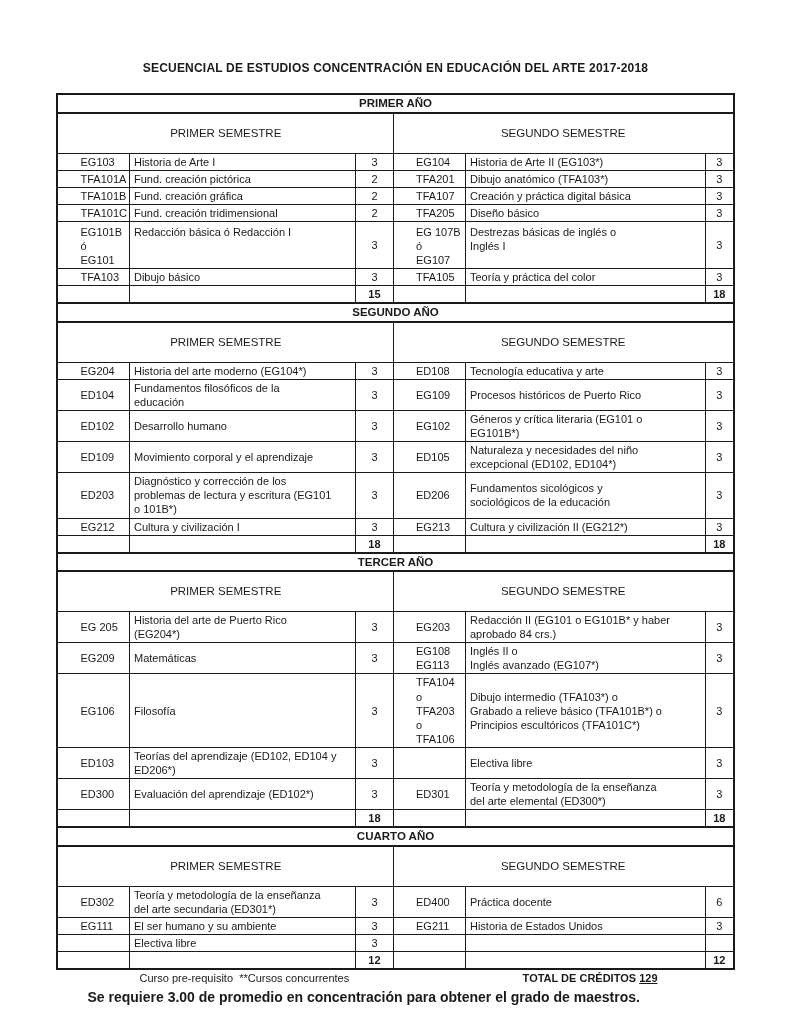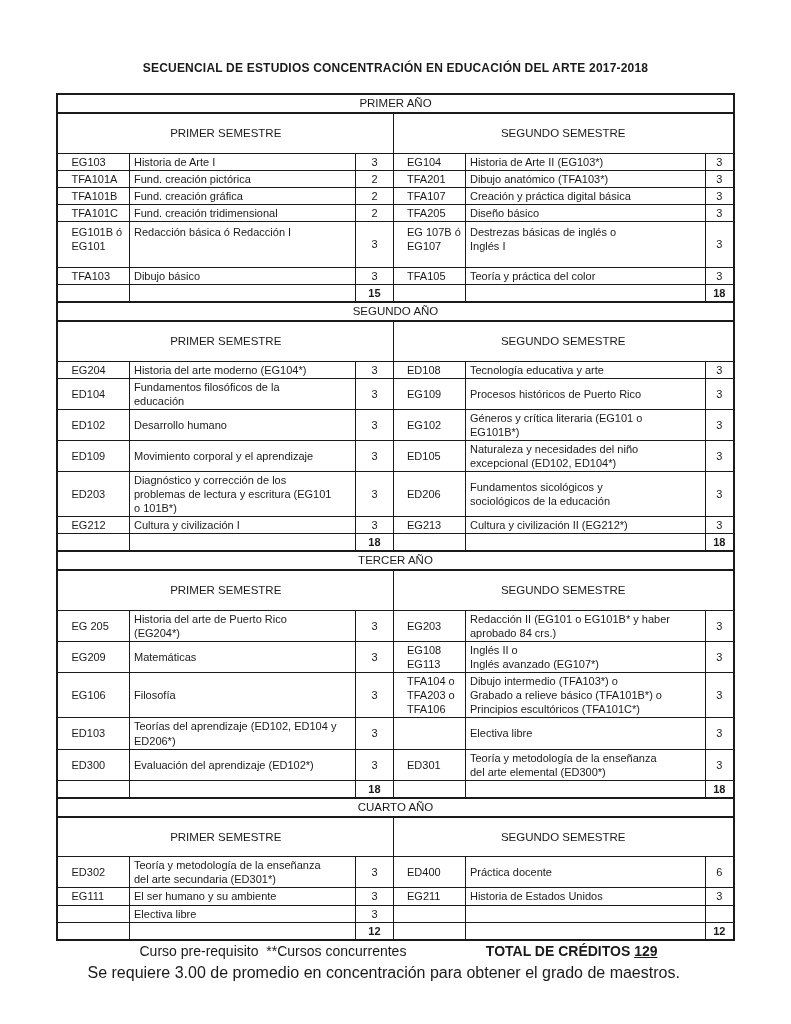--- a/index.html
+++ b/index.html
@@ -31,53 +31,53 @@
   td {
     border: 1.5px solid #1a1a1a;
     font-size: 11px;
     line-height: 1.28;
     padding: 1px 4px;
     vertical-align: middle;
     white-space: pre-line;
     overflow: hidden;
   }
   td.year-label {
-    font-weight: normal;
+    font-weight: bold;
     text-align: center;
     font-size: 11.5px;
     padding: 1px 2px;
     border-top-width: 2px;
     border-bottom-width: 2px;
   }
   td.sem-label { text-align: center; font-size: 11.5px; padding: 12px; }
-  td.code-cell { padding-left: 13px; margin-left: 36px; }
+  td.code-cell { padding-left: 22px; margin-left: 36px; }
   td.cr-cell { text-align: center; padding: 1px 2px; }
   tr.totals td { font-weight: bold; height: 15px; }
   tr.tall td { height: 46px; }
   tr.tall td.code-cell, tr.tall td.name-cell { vertical-align: top; padding-top: 3px; }
 
   .footnote-row {
     width: 676px;
     margin: 2px auto 0 auto;
     display: flex;
     justify-content: space-between;
     padding-left: 82px;
     padding-right: 76px;
-    font-size: 14px;
+    font-size: 11px;
     align-items: baseline;
   }
   .prereq-note { white-space: pre-wrap; }
   .total-credits { font-weight: bold; white-space: pre-wrap; }
   .total-credits .uv { text-decoration: underline; }
   .gpa-note {
     width: 676px;
     margin: 5px auto 0 auto;
     padding-left: 30px;
-    font-size: 16px;
-    font-weight: normal;
+    font-size: 14px;
+    font-weight: bold;
   }
 </style>
 </head>
 <body>
 
 <div class="page">
 
   <h1 class="doc-title">SECUENCIAL DE ESTUDIOS CONCENTRACIÓN EN EDUCACIÓN DEL ARTE 2017-2018</h1>
 
   <table class="curriculum">

